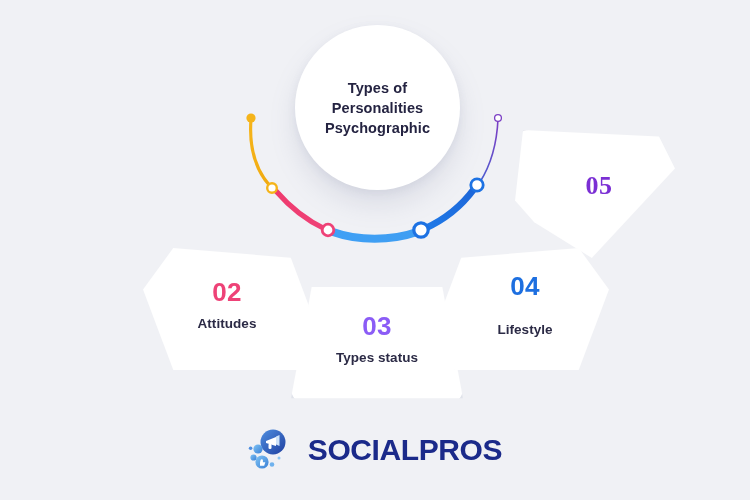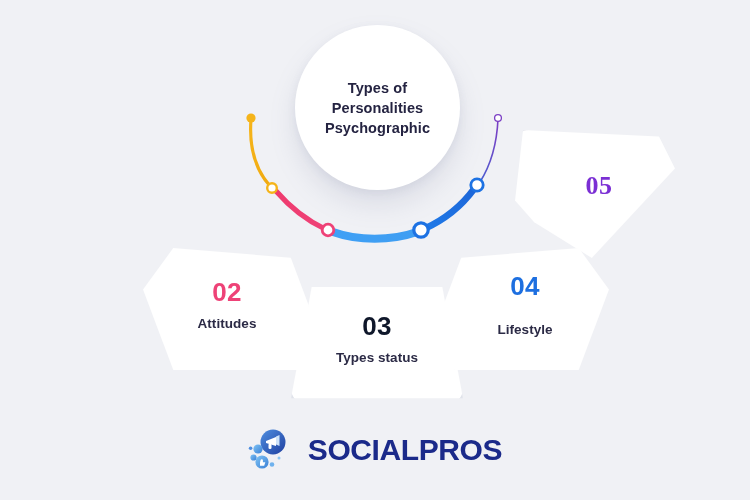--- a/index.html
+++ b/index.html
@@ -143,21 +143,21 @@
     <div class="shape"></div>
     <div class="body">
       <div class="num" style="color:#ee4277">02</div>
       <div class="lbl">Attitudes</div>
     </div>
   </div>
 
   <div class="card" id="card-3">
     <div class="shape"></div>
     <div class="body">
-      <div class="num" style="color:#0f172a">03</div>
+      <div class="num" style="color:#8b5cf6">03</div>
       <div class="lbl">Types status</div>
     </div>
   </div>
 
   <div class="card" id="card-4">
     <div class="shape"></div>
     <div class="body">
       <div class="num" style="color:#1d6fe0">04</div>
       <div class="lbl">Lifestyle</div>
     </div>

